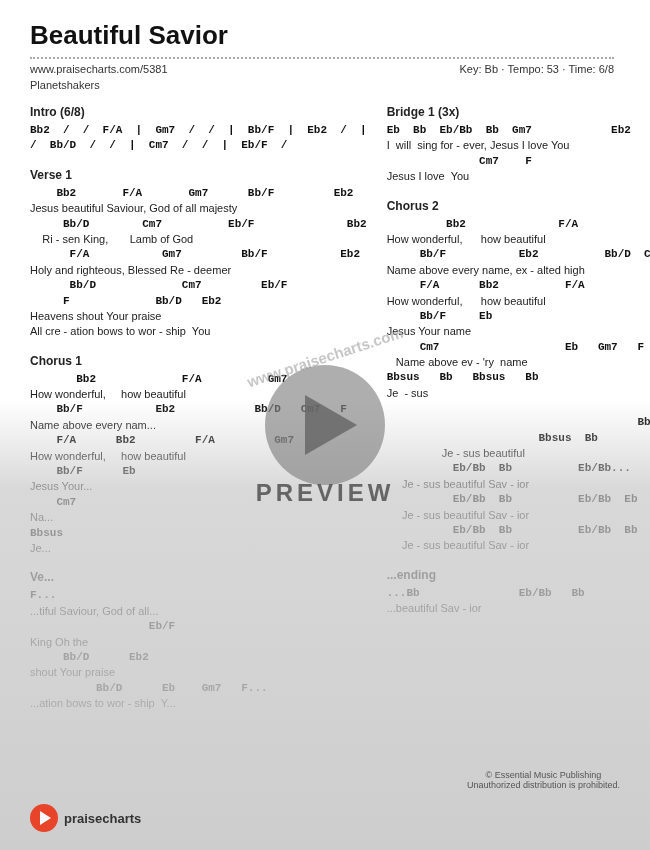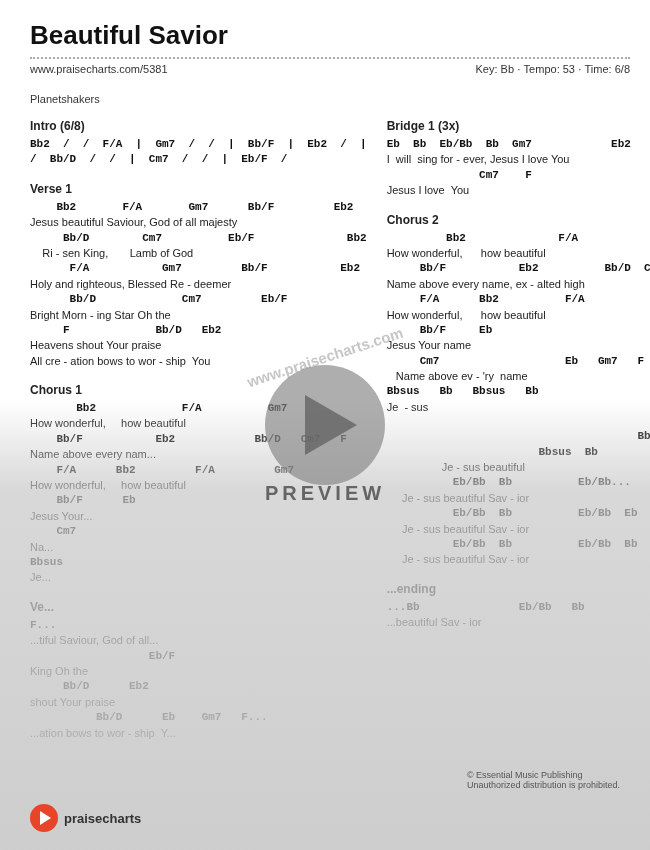--- a/index.html
+++ b/index.html
@@ -8,21 +8,21 @@
       height: 850px;
       background: #ffffff;
       font-family: Arial, Helvetica, sans-serif;
       font-size: 12px;
       color: #222;
       overflow: hidden;
       position: relative;
     }
 
     .page-content {
-      padding: 20px 20px 10px 30px;
+      padding: 20px 36px 10px 30px;
       position: relative;
     }
 
     .title {
       font-size: 26px;
       font-weight: bold;
       margin-bottom: 4px;
       color: #111;
     }
 
@@ -35,21 +35,21 @@
     .meta-row {
       display: flex;
       justify-content: space-between;
       font-size: 11px;
       color: #333;
       margin-bottom: 4px;
     }
 
     .song-url { color: #333; }
     .song-key-tempo { color: #333; }
-    .song-author { font-size: 11px; color: #333; margin-top: 18px; }
+    .song-author { font-size: 11px; color: #333; margin-top: 4px; }
 
     .columns {
       display: flex;
       gap: 20px;
     }
 
     .col-left { flex: 1; }
     .col-right { flex: 1; }
 
     .section {
@@ -109,21 +109,21 @@
       border-bottom: 30px solid transparent;
       border-left: 52px solid rgba(100,100,100,0.8);
       margin-left: 12px;
     }
 
     .preview-text {
       position: absolute;
       top: 58%;
       left: 50%;
       transform: translate(-50%, -50%);
-      font-size: 20px;
+      font-size: 24px;
       font-weight: bold;
       color: rgba(80,80,80,0.85);
       letter-spacing: 4px;
       z-index: 15;
       font-family: Arial, sans-serif;
     }
 
     
     .footer {
       position: absolute;
@@ -167,21 +167,21 @@
       font-family: Arial, sans-serif;
     }
 
     .copyright-text {
       position: absolute;
       bottom: 60px;
       right: 30px;
       font-size: 9px;
       color: #555;
       z-index: 20;
-      text-align: left;
+      text-align: center;
     }
   </style>
 </head>
 <body>
 
 <div class="page-content">
   
   <h1 class="title">Beautiful Savior</h1>
   <hr class="dotted-line">
 
@@ -207,21 +207,20 @@
 
       <div class="section">
         <div class="section-title">Verse 1</div>
         <div class="chord-line">    Bb2       F/A       Gm7      Bb/F         Eb2</div>
         <div class="lyric-line">Jesus beautiful Saviour, God of all majesty</div>
         <div class="chord-line">     Bb/D        Cm7          Eb/F              Bb2</div>
         <div class="lyric-line">    Ri - sen King,       Lamb of God</div>
         <div class="chord-line">      F/A           Gm7         Bb/F           Eb2</div>
         <div class="lyric-line">Holy and righteous, Blessed Re - deemer</div>
         <div class="chord-line">      Bb/D             Cm7         Eb/F</div>
-        <div class="lyric-line">Bright Morn - ing Star Oh the</div>
         <div class="chord-line">     F             Bb/D   Eb2</div>
         <div class="lyric-line">Heavens shout Your praise</div>
         <div class="lyric-line">All cre - ation bows to wor - ship  You</div>
       </div>
 
       <div class="section">
         <div class="section-title">Chorus 1</div>
         <div class="chord-line">       Bb2             F/A          Gm7</div>
         <div class="lyric-line">How wonderful,     how beautiful</div>
         <div class="chord-line">    Bb/F           Eb2            Bb/D   Cm7   F</div>

